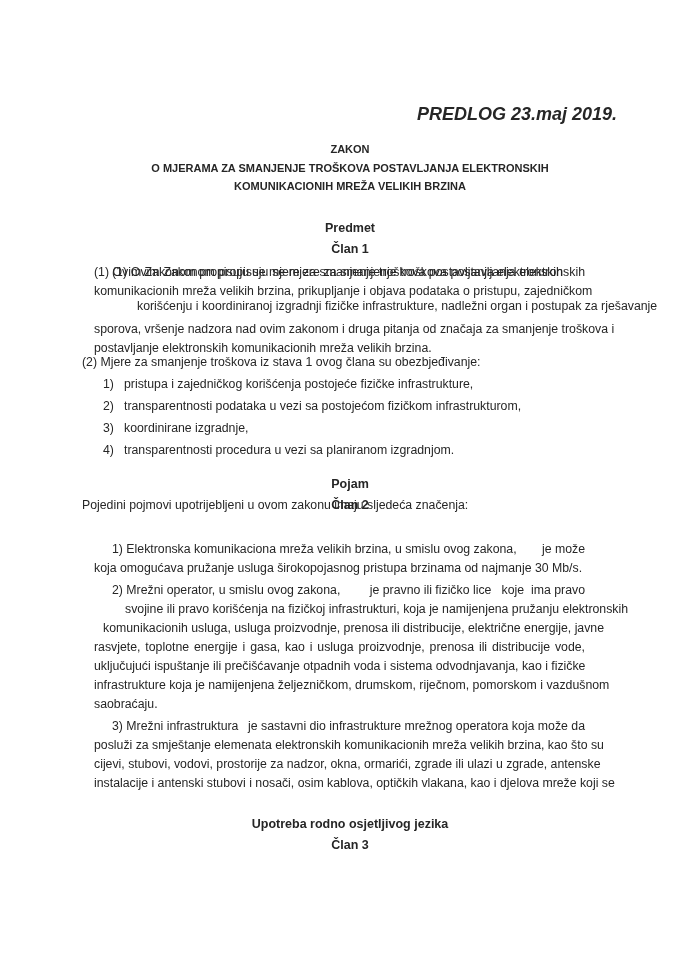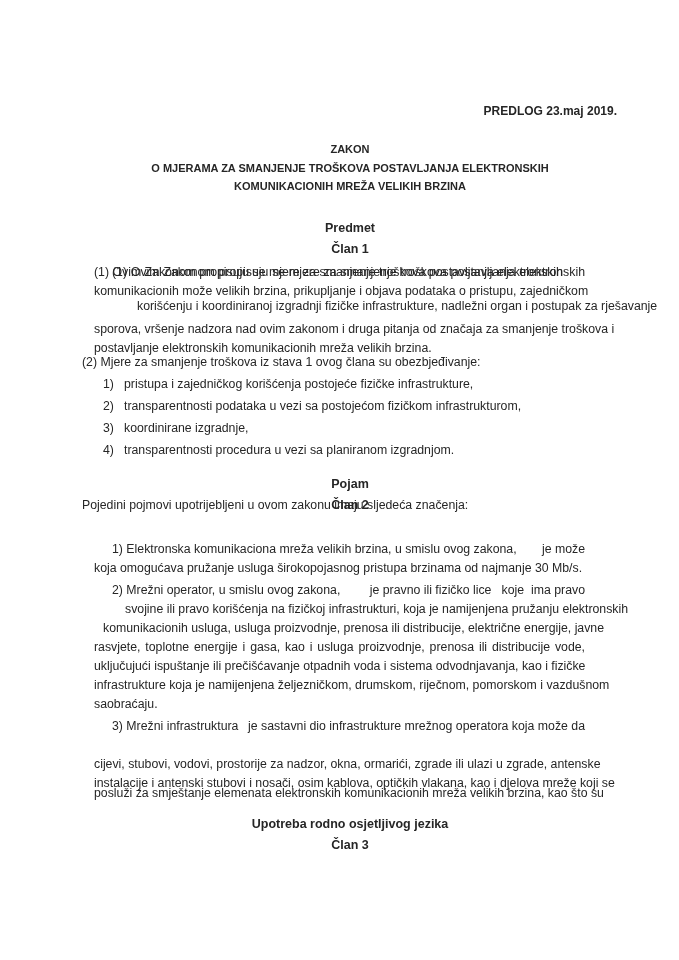--- a/index.html
+++ b/index.html
@@ -3,21 +3,21 @@
   <meta charset="utf-8">
   <style>
     html, body { margin: 0; padding: 0; background: #ffffff; }
     body {
       width: 679px; height: 960px; position: relative; overflow: hidden;
       font-family: "Liberation Sans", sans-serif; color: #262626;
       font-size: 12.3px;
     }
     .page { position: absolute; left: 0; top: 0; width: 679px; height: 960px; }
     .abs { position: absolute; }
-    .right-note { top: 104px; right: 62px; font-weight: bold; font-size: 12px; }
+    .right-note { top: 104px; right: 62px; font-weight: bold; font-size: 18px; font-style: italic; }
     .title-block { left: 60px; width: 580px; top: 140px; text-align: center; font-weight: bold; line-height: 18.5px; font-size: 11px; }
     .heading { left: 60px; width: 580px; text-align: center; font-weight: bold; font-size: 12.5px; }
     .para { left: 94px; width: 491px; line-height: 18.8px; text-align: justify; }
     .li { position: absolute; white-space: nowrap; }
     .li .num { position: absolute; left: 0; }
     .li .txt { position: absolute; left: 21px; }
     b { font-weight: normal; }
     .jline { display: flex; justify-content: space-between; white-space: nowrap; }
   </style>
 </head>
@@ -37,21 +37,21 @@
   <div class="abs heading" style="top:242px;">Član 1</div>
 
   <div class="abs para" style="top:263px;">
     <div class="jline" style="padding-left:0;">
         <span style="padding-left:0;">(1) Ovim Zakonom propisuju se mjere za smanjenje troškova postavljanja elektronskih</span>
       </div>
   </div>
   <div class="abs para" style="top:263px; left:0; width:0;"></div>
 
   <div class="abs" style="left:112px; top:263px; width:473px; line-height:18.8px; text-align:justify; text-align-last:justify; white-space:nowrap;">(1) Ovim Zakonom propisuju se mjere za smanjenje troškova postavljanja elektronskih</div>
-  <div class="abs" style="left:94px; top:282px; width:491px; line-height:18.8px; text-align:justify; text-align-last:justify; white-space:nowrap;">komunikacionih može velikih brzina,  prikupljanje i objava  podataka o pristupu, zajedničkom</div>
+  <div class="abs" style="left:94px; top:282px; width:491px; line-height:18.8px; text-align:justify; text-align-last:justify; white-space:nowrap;">komunikacionih mreža velikih brzina,  prikupljanje i objava  podataka o pristupu, zajedničkom</div>
   <div class="abs" style="left:94px; top:297px; width:491px; line-height:18.8px; text-align:justify; text-align-last:justify; white-space:nowrap;margin-left:43px;">korišćenju i koordiniranoj izgradnji fizičke infrastrukture, nadležni organ i postupak za rješavanje</div>
   <div class="abs" style="left:94px; top:320px; width:491px; line-height:18.8px; text-align:justify; text-align-last:justify; white-space:nowrap;">sporova, vršenje nadzora nad ovim zakonom i druga pitanja od značaja za smanjenje troškova i</div>
   <div class="abs" style="left:94px; top:339px; width:491px; line-height:18.8px; white-space:nowrap;">postavljanje elektronskih komunikacionih mreža velikih brzina.</div>
 
   <div class="abs" style="left:82px; top:353px; line-height:18.8px; white-space:nowrap;">(2) Mjere za smanjenje troškova iz stava 1 ovog člana su obezbjeđivanje:</div>
 
   <div class="li" style="left:103px; top:375px; line-height:18px;">
     <span class="num">1)</span>
     <span class="txt">pristupa i zajedničkog korišćenja postojeće fizičke infrastrukture,</span>
   </div>
@@ -87,20 +87,20 @@
   <div class="abs" style="left:94px; top:619px; width:491px; line-height:18.8px; text-align:justify; text-align-last:justify; white-space:nowrap;padding-left:9px;">komunikacionih usluga, usluga proizvodnje, prenosa ili distribucije, električne energije,   javne</div>
   <div class="abs" style="left:94px; top:638px; width:491px; line-height:18.8px; text-align:justify; text-align-last:justify; white-space:nowrap;">rasvjete,  toplotne energije i gasa, kao i usluga proizvodnje, prenosa ili distribucije vode,</div>
   <div class="abs" style="left:94px; top:657px; width:491px; line-height:18.8px; text-align:justify; text-align-last:justify; white-space:nowrap;">uključujući ispuštanje ili prečišćavanje otpadnih voda i sistema odvodnjavanja, kao i fizičke</div>
   <div class="abs" style="left:94px; top:676px; width:491px; line-height:18.8px; text-align:justify; text-align-last:justify; white-space:nowrap;">infrastrukture koja je namijenjena željezničkom, drumskom, riječnom, pomorskom i vazdušnom</div>
   <div class="abs" style="left:94px; top:695px; line-height:18.8px; white-space:nowrap;">saobraćaju.</div>
 
   <div class="abs" style="left:112px; top:717px; width:473px; line-height:18.8px; display:flex; justify-content:space-between; white-space:nowrap;">
     <span><span>3)</span> <b>Mrežni infrastruktura</b></span>
     <span>je sastavni dio infrastrukture mrežnog operatora koja može da</span>
   </div>
-  <div class="abs" style="left:94px; top:736px; width:491px; line-height:18.8px; text-align:justify; text-align-last:justify; white-space:nowrap;margin-top:48px;">posluži za smještanje elemenata elektronskih komunikacionih mreža velikih brzina, kao što su</div>
+  <div class="abs" style="left:94px; top:736px; width:491px; line-height:18.8px; text-align:justify; text-align-last:justify; white-space:nowrap;">posluži za smještanje elemenata elektronskih komunikacionih mreža velikih brzina, kao što su</div>
   <div class="abs" style="left:94px; top:755px; width:491px; line-height:18.8px; text-align:justify; text-align-last:justify; white-space:nowrap;">cijevi, stubovi, vodovi, prostorije za nadzor, okna, ormarići, zgrade ili ulazi u zgrade, antenske</div>
   <div class="abs" style="left:94px; top:774px; width:491px; line-height:18.8px; text-align:justify; text-align-last:justify; white-space:nowrap;">instalacije i antenski stubovi i nosači, osim kablova, optičkih vlakana, kao i djelova mreže koji se</div>
 
   <div class="abs heading" style="top:817px;">Upotreba rodno osjetljivog jezika</div>
   <div class="abs heading" style="top:838px;">Član 3</div>
 
 </div>
 
 </body></html>

